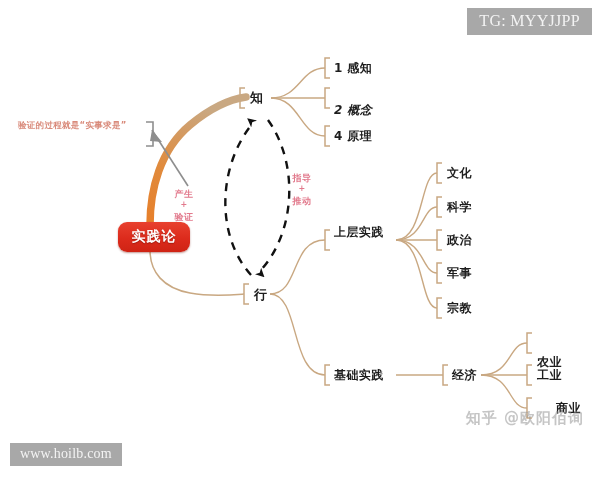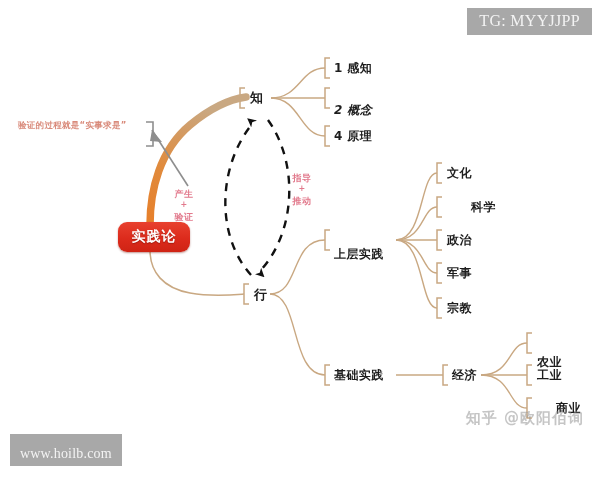--- a/index.html
+++ b/index.html
@@ -100,21 +100,21 @@
     z-index: 9;
   }
   #tg-banner {
     right: 8px; top: 8px;
     padding: 4px 12px 5px;
     font-size: 16px;
     letter-spacing: .3px;
   }
   #site-banner {
     left: 10px; bottom: 14px;
-    padding: 12px 10px 4px;
+    padding: 3px 10px 4px;
     font-size: 14px;
     letter-spacing: .2px;
   }
   #zhihu-watermark {
     position: absolute;
     right: 16px; bottom: 52px;
     color: rgba(150,150,150,.55);
     font-size: 15px;
     font-weight: 700;
     letter-spacing: 1px;
@@ -238,31 +238,31 @@
     <span class="txt">2 概念</span>
   </div>
   <div class="node lvl2" style="left:334px; top:130px;">
     <span class="txt">4 原理</span>
   </div>
 
   <div class="node lvl1" style="left:254px; top:288px;">
     <span class="txt">行</span>
   </div>
 
-  <div class="node lvl2" style="left:334px; top:248px;">
+  <div class="node lvl2" style="left:334px; top:226px;">
     <span class="txt">上层实践</span>
   </div>
   <div class="node lvl2" style="left:334px; top:369px;">
     <span class="txt">基础实践</span>
   </div>
 
   <div class="node lvl3" style="left:447px; top:167px;">
     <span class="txt">文化</span>
   </div>
-  <div class="node lvl3" style="left:447px; top:201px;margin-left:24px;">
+  <div class="node lvl3" style="left:447px; top:201px;">
     <span class="txt">科学</span>
   </div>
   <div class="node lvl3" style="left:447px; top:234px;">
     <span class="txt">政治</span>
   </div>
   <div class="node lvl3" style="left:447px; top:267px;">
     <span class="txt">军事</span>
   </div>
   <div class="node lvl3" style="left:447px; top:302px;">
     <span class="txt">宗教</span>

